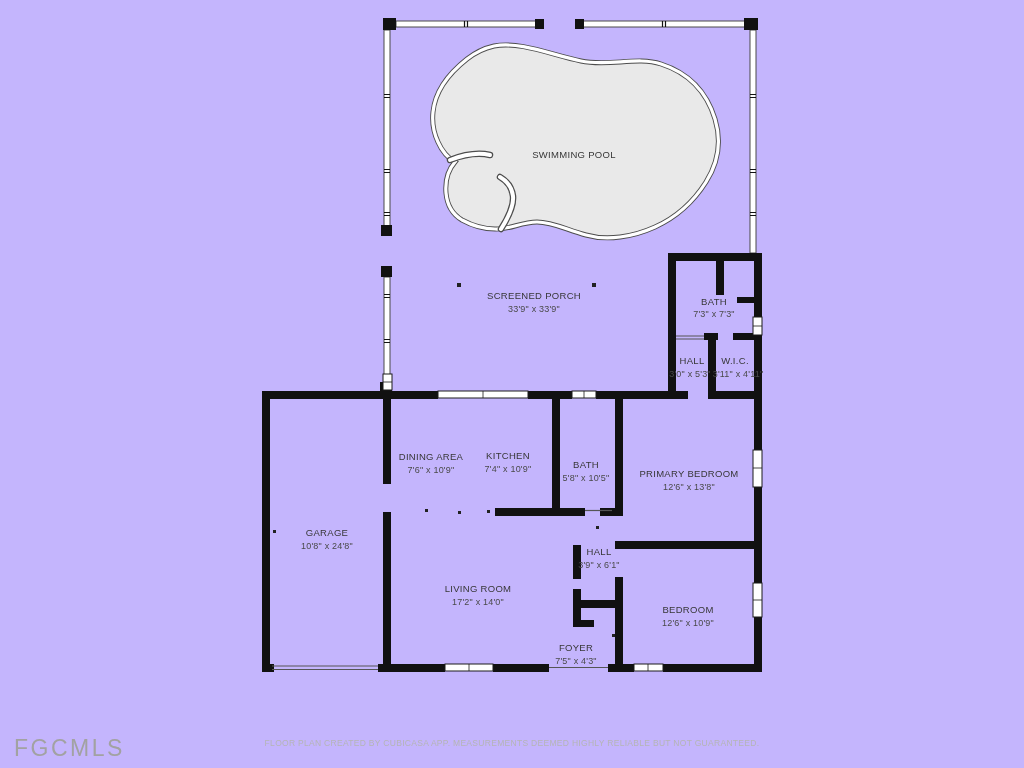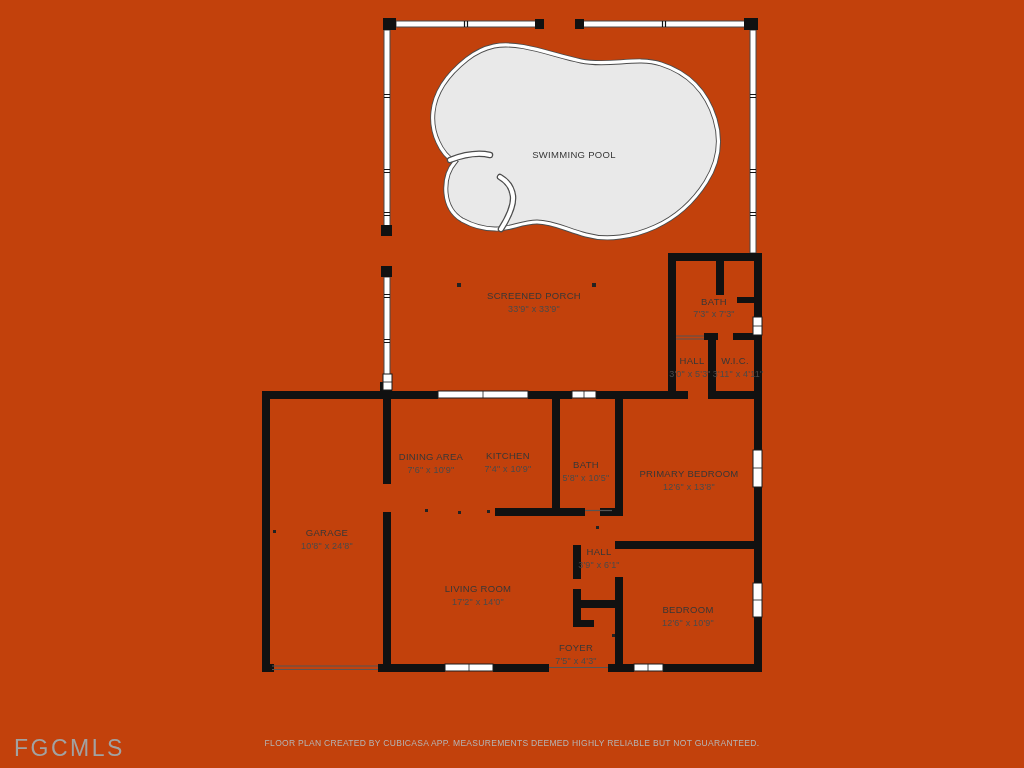--- a/index.html
+++ b/index.html
@@ -1,16 +1,16 @@
 <!DOCTYPE html>
 <html><head>
 <meta charset="utf-8">
 <style>
   html,body{margin:0;padding:0;background:#fff;}
-  #stage{position:relative;width:1024px;height:768px;background:#c2410c;overflow:hidden;
+  #stage{position:relative;width:1024px;height:768px;background:#c4b5fd;overflow:hidden;
          font-family:"Liberation Sans","DejaVu Sans",sans-serif;}
   svg{position:absolute;left:0;top:0;}
   .wall{fill:#111111;}
   .screen-band{fill:#ffffff;stroke:#4a4a4a;stroke-width:1;}
   .screen-post{fill:#111111;}
   .tick{stroke:#111111;stroke-width:1.2;fill:none;}
   .win-rect{fill:#ffffff;stroke:#1c1c1c;stroke-width:1;}
   .win-div{stroke:#1c1c1c;stroke-width:0.8;}
   .thin{stroke:#555555;stroke-width:1.2;fill:none;}
   .pool-outer{fill:#e9e9e9;stroke:#4d4d4d;stroke-width:5;}

